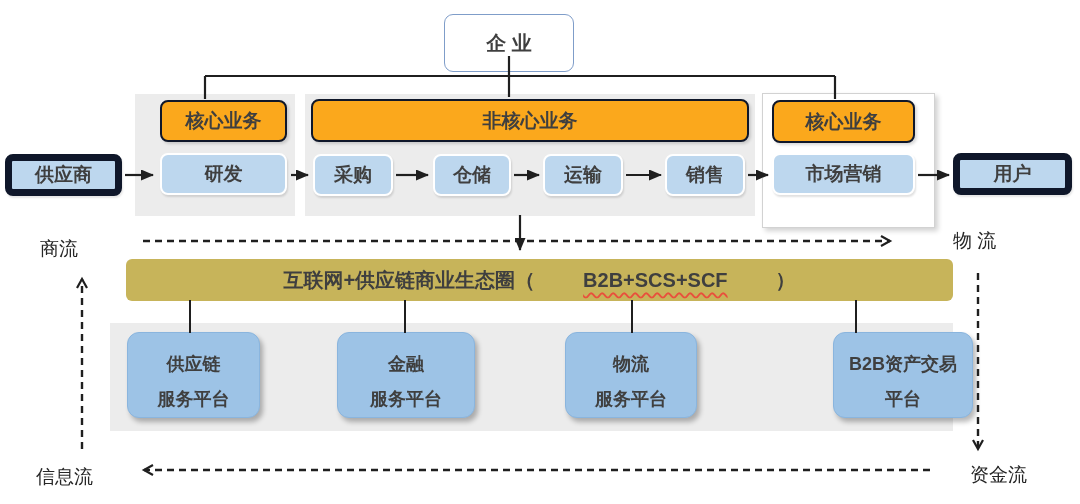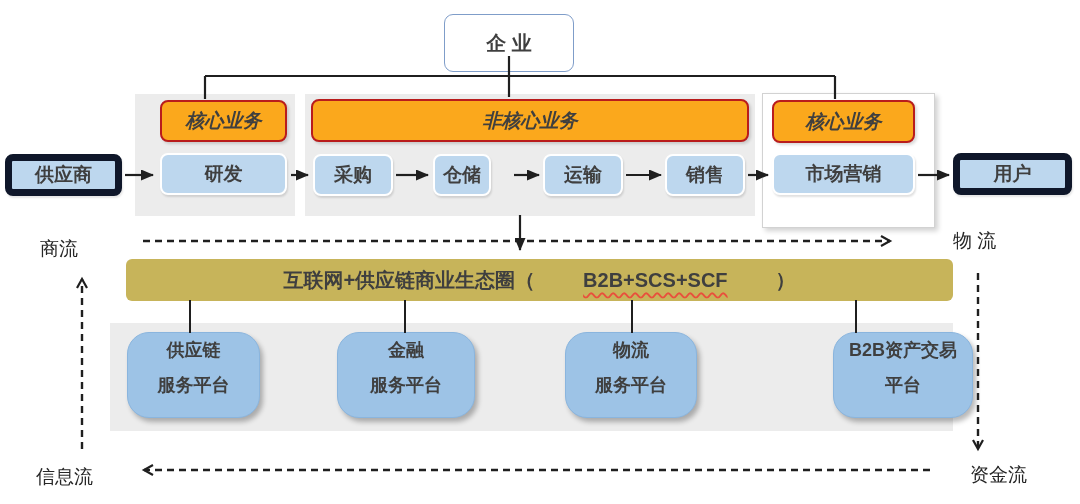--- a/index.html
+++ b/index.html
@@ -8,30 +8,30 @@
     font-family:"Liberation Sans","DejaVu Sans",sans-serif;color:#3f3f3f;
   }
   .panel{position:absolute;background:#ececec;z-index:1;}
   .panel-white{position:absolute;background:#ffffff;border:1px solid #d2d2d2;
     box-shadow:3px 3px 5px rgba(0,0,0,0.18);z-index:1;}
   .box{position:absolute;display:flex;align-items:center;justify-content:center;
     border-radius:8px;font-weight:bold;font-size:19px;color:#3f3f3f;z-index:2;
     box-sizing:border-box;}
   .blue{background:#bdd7ee;border:2px solid #ffffff;box-shadow:1px 2px 2px rgba(0,0,0,0.12);}
   .blue-edge{background:#bdd7ee;border:7px solid #0f172a;box-shadow:1px 2px 2px rgba(0,0,0,0.10);}
-  .orange{background:#fba81c;border:2px solid #b91c1c;box-shadow:2px 2px 3px rgba(0,0,0,0.15);font-style:italic;}
+  .orange{background:#fba81c;border:2px solid #0f172a;box-shadow:2px 2px 3px rgba(0,0,0,0.15);}
   .enterprise{background:#ffffff;border:1.5px solid #7f9dc9;font-size:20px;border-radius:9px;}
   .gold-band{position:absolute;background:#c7b45a;border-radius:6px;display:flex;
     align-items:center;justify-content:center;font-weight:bold;font-size:20px;
     color:#3f3f3f;z-index:2;gap:48px;}
   .wavy{text-decoration:underline;text-decoration-style:wavy;
     text-decoration-color:#e8503c;text-decoration-thickness:2px;
     text-underline-offset:5px;text-decoration-skip-ink:none;}
-  .platform{position:absolute;background:#9dc3e6;border:1px solid #8ab5de;border-radius:22px;
-    display:flex;flex-direction:column;align-items:center;justify-content:flex-start;
+  .platform{position:absolute;background:#9dc3e6;border:1px solid #8ab5de;border-radius:12px;
+    display:flex;flex-direction:column;align-items:center;justify-content:flex-end;
     font-weight:bold;font-size:18px;line-height:1.95;color:#3f3f3f;
     box-shadow:3px 4px 5px rgba(0,0,0,0.28);z-index:2;box-sizing:border-box;}
   .flow-label{position:absolute;font-size:19px;color:#262626;z-index:2;white-space:nowrap;}
   #lines{position:absolute;left:0;top:0;width:1080px;height:504px;z-index:4;pointer-events:none;}
 </style>
 </head>
 <body>
 
 <div id="canvas">
 
@@ -56,21 +56,21 @@
 
   <div class="box blue-edge" style="left:5px;top:154px;width:117px;height:42px;">
     <span>供应商</span>
   </div>
   <div class="box blue" style="left:160px;top:153px;width:127px;height:42px;align-items:center;">
     <span>研发</span>
   </div>
   <div class="box blue" style="left:313px;top:154px;width:80px;height:42px;">
     <span>采购</span>
   </div>
-  <div class="box blue" style="left:433px;top:154px;width:58px;height:42px;">
+  <div class="box blue" style="left:433px;top:154px;width:78px;height:42px;">
     <span>仓储</span>
   </div>
   <div class="box blue" style="left:543px;top:154px;width:80px;height:42px;">
     <span>运输</span>
   </div>
   <div class="box blue" style="left:665px;top:154px;width:80px;height:42px;">
     <span>销售</span>
   </div>
   <div class="box blue-edge" style="left:953px;top:153px;width:119px;height:42px;">
     <span>用户</span>

